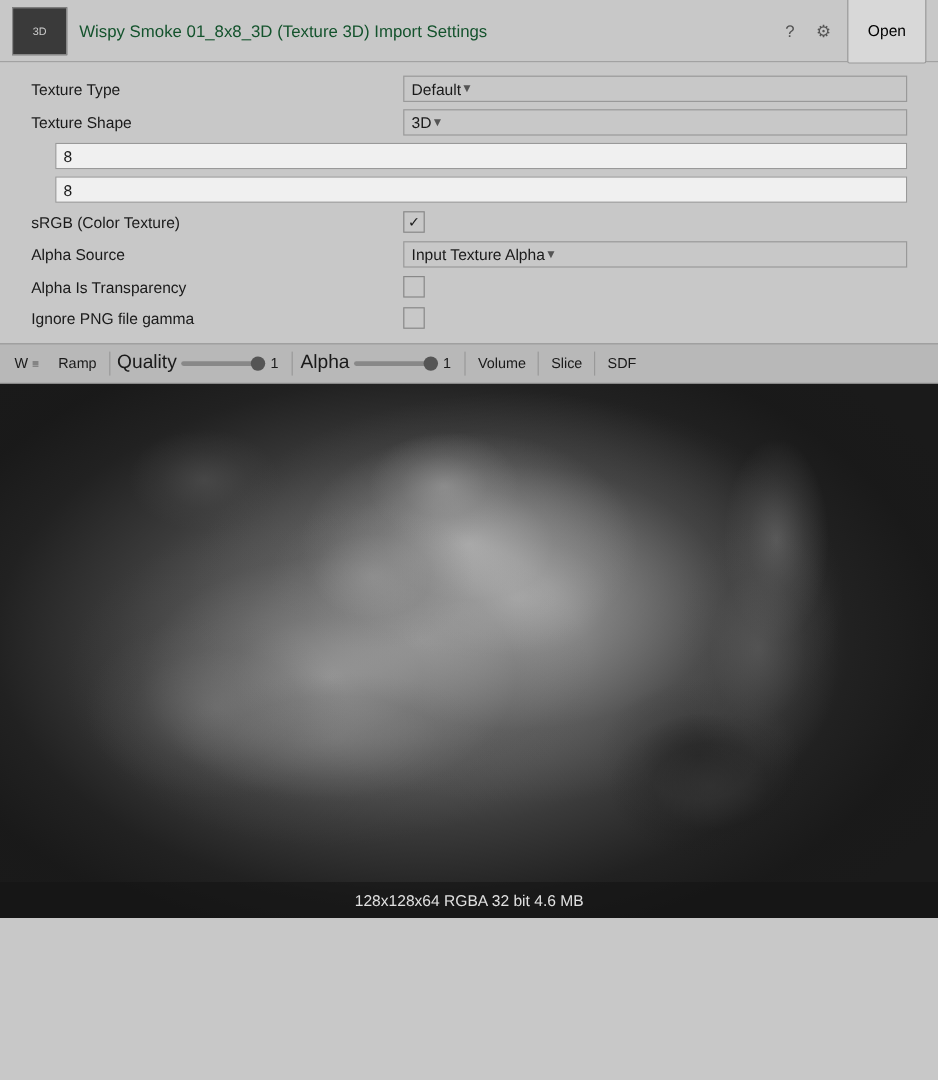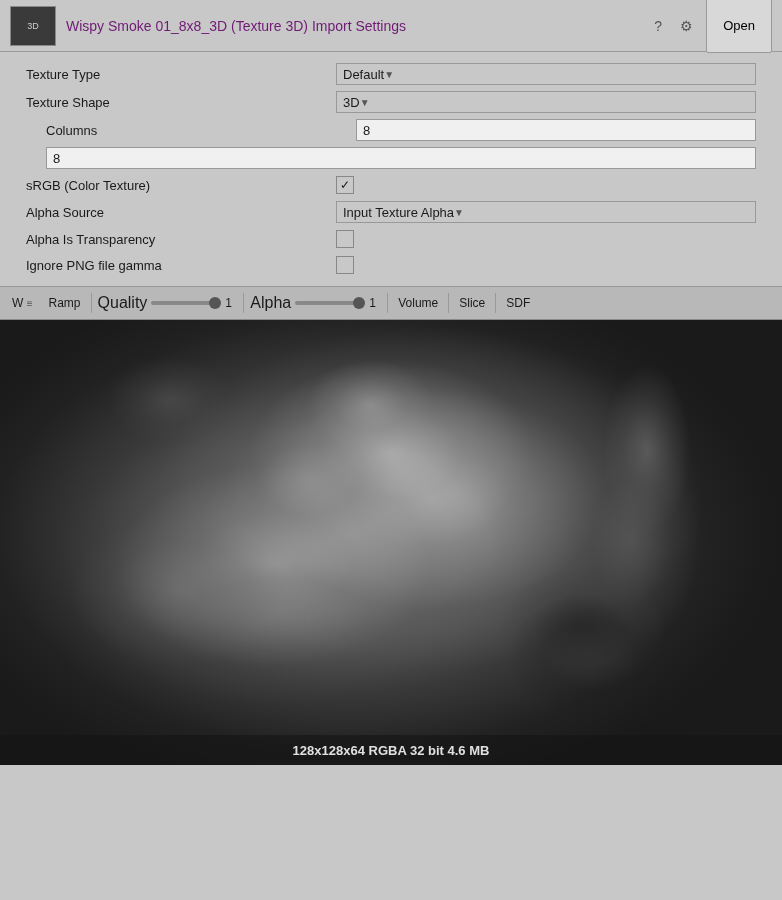--- a/index.html
+++ b/index.html
@@ -32,21 +32,21 @@
       display: flex;
       align-items: center;
       justify-content: center;
       color: #888;
       font-size: 10px;
     }
     .title-text {
       flex: 1;
       font-size: 14px;
       font-weight: 500;
-      color: #701a75;
+      color: #14532d;
     }
     .title-icons {
       display: flex;
       gap: 8px;
       margin-right: 10px;
     }
     .title-icon-btn {
       width: 20px;
       height: 20px;
       display: flex;
@@ -293,21 +293,21 @@
       right: 0;
       height: 30px;
       display: flex;
       align-items: center;
       justify-content: center;
       background: rgba(20,20,20,0.6);
     }
     .info-text {
       color: #e0e0e0;
       font-size: 13px;
-      font-weight: 700;
+      font-weight: 400;
     }
   </style>
 </head>
 <body>
 
 <div class="title-bar">
   <div class="title-icon">
     <span style="color:#ccc;font-size:9px;">3D</span>
   </div>
   <span class="title-text">Wispy Smoke 01_8x8_3D (Texture 3D) Import Settings</span>
@@ -334,21 +334,20 @@
     <div class="label">Texture Shape</div>
     <div class="value-area">
       <div class="dropdown">
         <span>3D</span>
         <span class="dropdown-arrow">▼</span>
       </div>
     </div>
   </div>
 
   <div class="settings-row indented">
-    <div class="label">Columns</div>
     <div class="value-area">
       <input class="text-input" type="text" value="8" style="">
     </div>
   </div>
 
   <div class="settings-row indented">
     <div class="value-area">
       <input class="text-input" type="text" value="8" style="">
     </div>
   </div>

